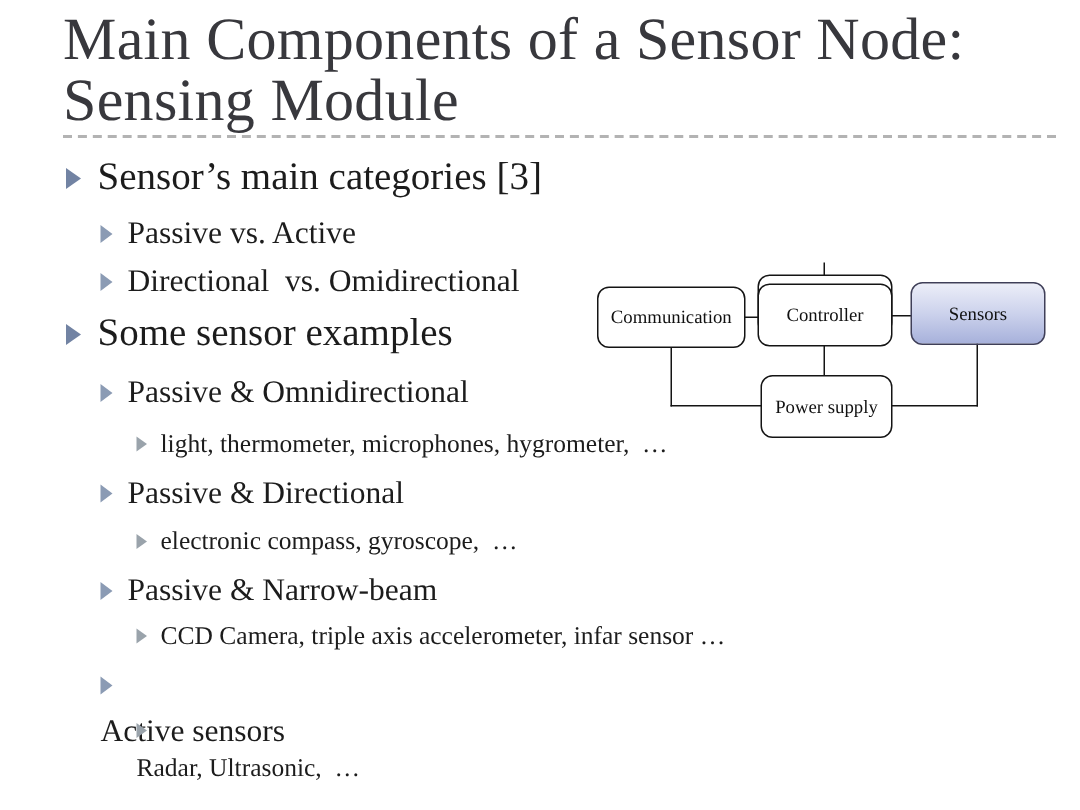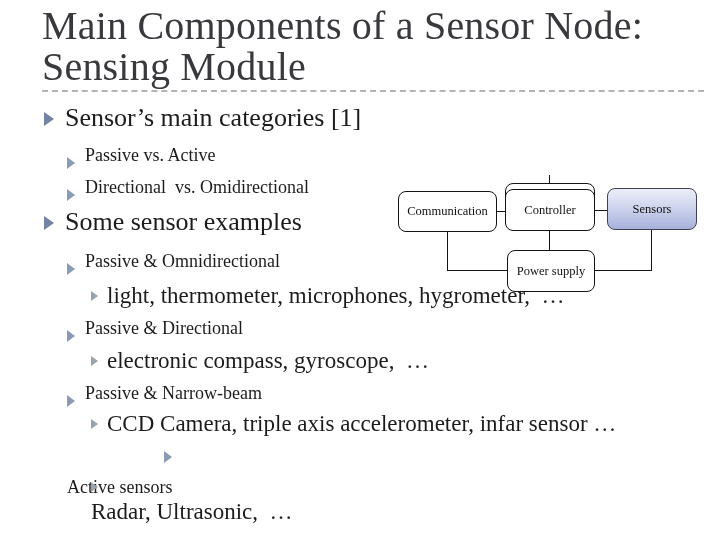--- a/index.html
+++ b/index.html
@@ -42,23 +42,23 @@
     white-space: pre-wrap;
   }
   .tri {
     width: 0;
     height: 0;
     border-style: solid;
     flex: 0 0 auto;
   }
   .lvl1 { left: 44px; font-size: 26px; line-height: 32px; gap: 11px; }
   .lvl1 .tri { border-width: 7px 0 7px 10px; border-color: transparent transparent transparent var(--bullet-l1, #7283a3); margin-top: 10px; }
-  .lvl2 { left: 67px; font-size: 18px; line-height: 28px; gap: 10px; align-items: flex-end; }
+  .lvl2 { left: 67px; font-size: 21px; line-height: 28px; gap: 10px; }
   .lvl2 .tri { border-width: 6px 0 6px 8px; border-color: transparent transparent transparent var(--bullet-l2, #8b9bb4); margin-top: 9px; }
-  .lvl3 { left: 91px; font-size: 23px; line-height: 22px; gap: 9px; }
+  .lvl3 { left: 91px; font-size: 17px; line-height: 22px; gap: 9px; }
   .lvl3 .tri { border-width: 5px 0 5px 7px; border-color: transparent transparent transparent var(--bullet-l3, #9aa3ab); margin-top: 6px; }
 
   .b1  { top: 102px; }
   .b2  { top: 141px; }
   .b3  { top: 173px; }
   .b4  { top: 206px; }
   .b5  { top: 247px; }
   .b6  { top: 285px; }
   .b7  { top: 314px; }
   .b8  { top: 350px; }
@@ -119,21 +119,21 @@
 
   <div class="title">
     <div>Main Components of a Sensor Node:</div>
     <div>Sensing Module</div>
   </div>
 
   <div class="separator"></div>
 
   <div class="bullet lvl1 b1">
     <span class="tri"></span>
-    <span>Sensor’s main categories [1]</span>
+    <span>Sensor’s main categories [3]</span>
   </div>
   <div class="bullet lvl2 b2">
     <span class="tri"></span>
     <span>Passive vs. Active</span>
   </div>
   <div class="bullet lvl2 b3">
     <span class="tri"></span>
     <span>Directional  vs. Omidirectional</span>
   </div>
   <div class="bullet lvl1 b4">

